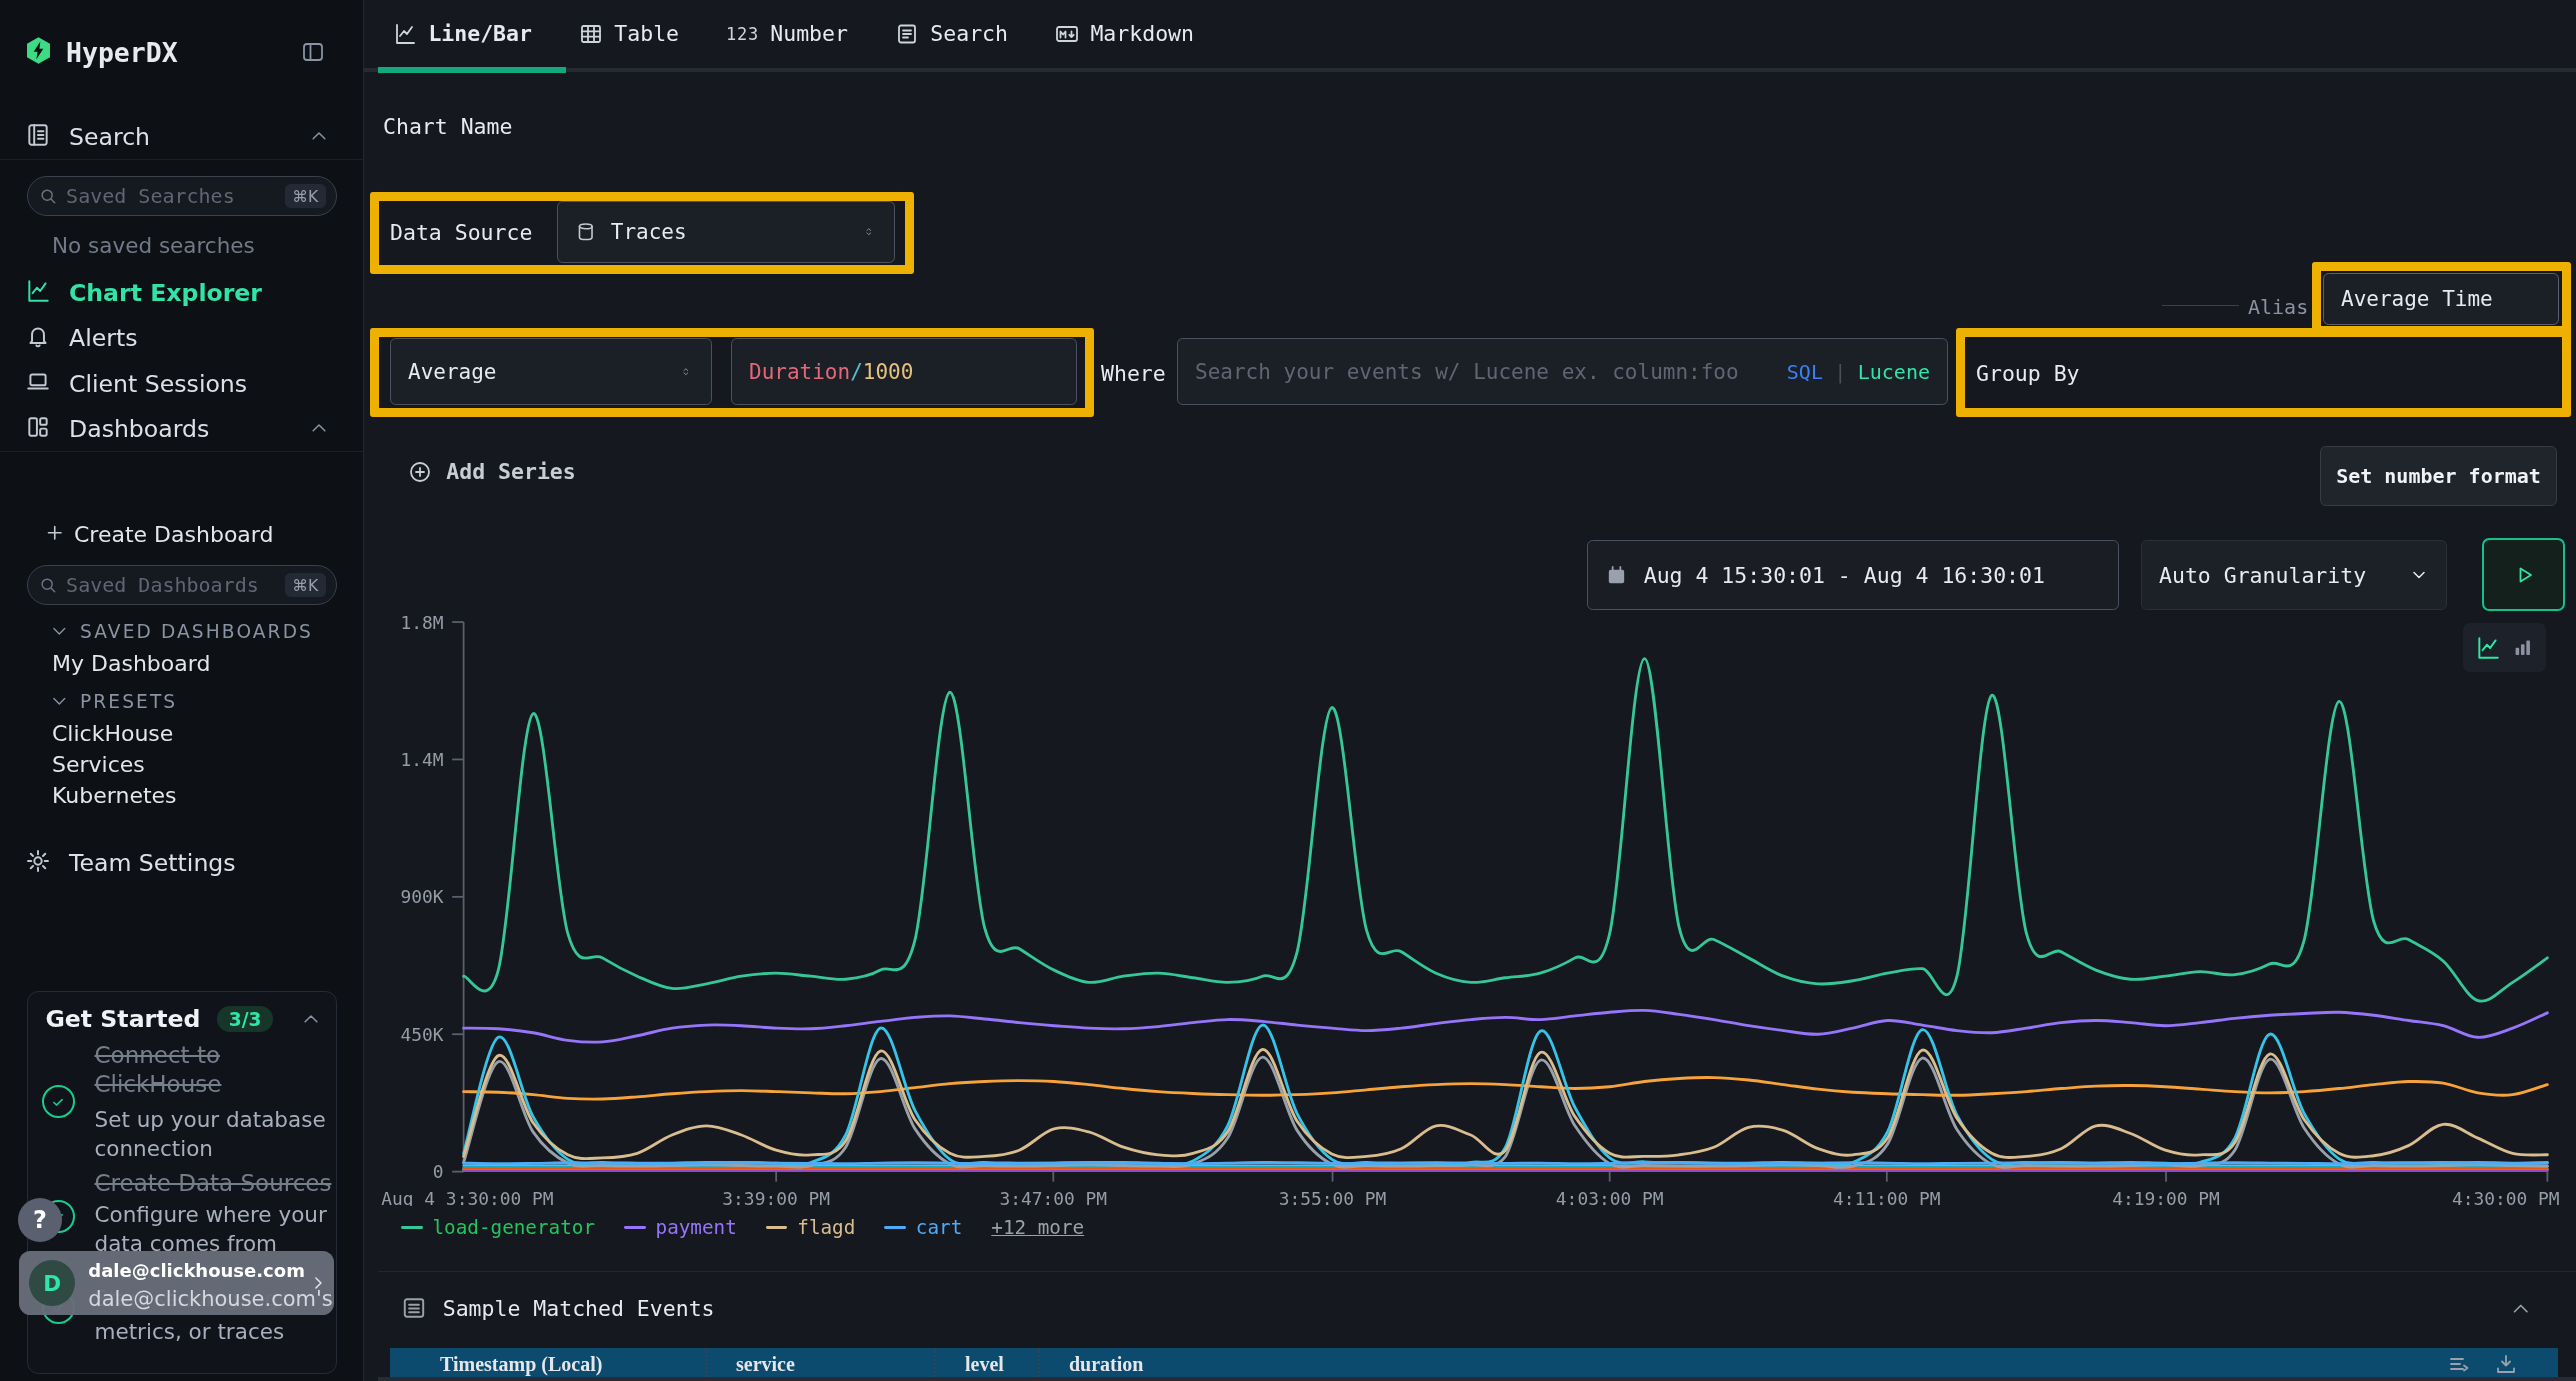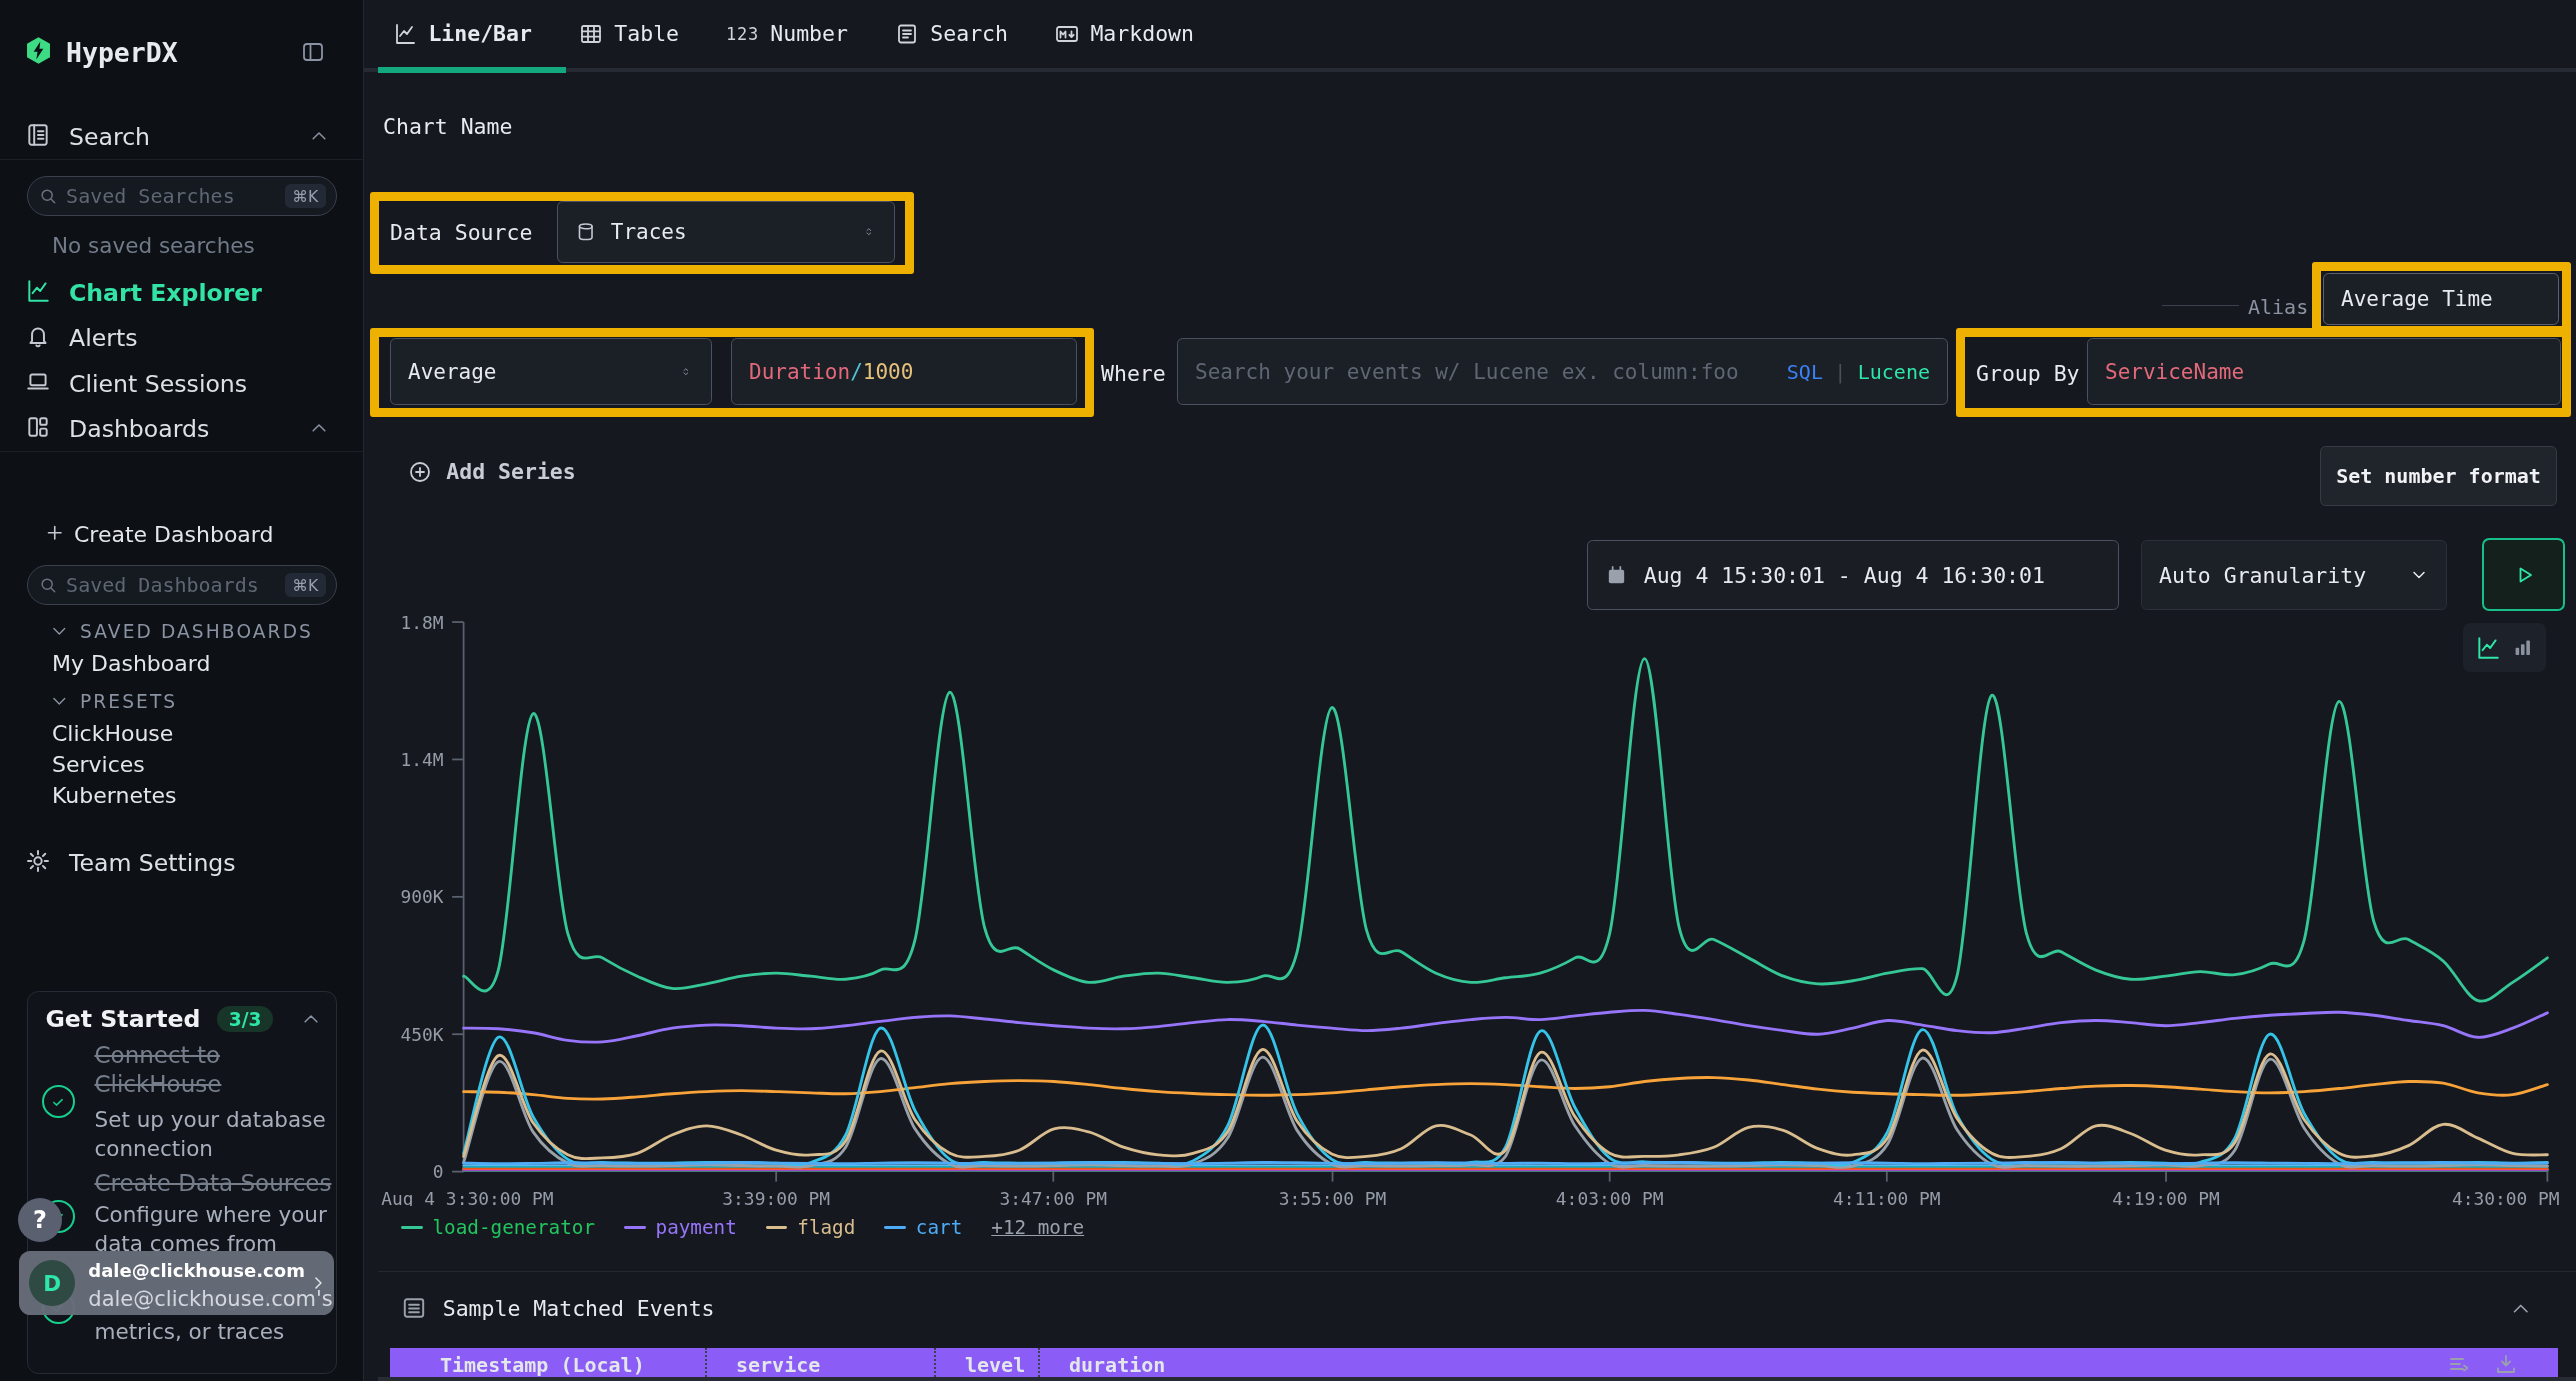--- a/index.html
+++ b/index.html
@@ -52,22 +52,22 @@
 
   
   .ylab,.xlab{font-family:"DejaVu Sans Mono",monospace;font-size:25px;fill:#959ca8;}
   #legend{position:absolute;left:401px;top:1216px;display:flex;gap:29px;align-items:center;
           font-size:19.3px;}
   .leg-item{display:flex;align-items:center;gap:10px;}
   .leg-dash{width:21.5px;height:2.9px;border-radius:1.4px;}
   #legend .more{color:#9aa1ad;text-decoration:underline;}
 
   
-  #cols{position:absolute;left:390px;top:1348px;width:2168px;height:33px;display:flex;background:#8b5cf6;
-        align-items:center;font-size:20px;font-weight:bold;color:#e3e6ea;}
+  #cols{position:absolute;left:390px;top:1348px;width:2168px;height:33px;display:flex;background:#0c4a6e;
+        align-items:center;font-size:20px;font-weight:bold;color:#e3e6ea;font-family:Liberation Serif, serif;}
   .col{box-sizing:border-box;height:100%;display:flex;align-items:center;}
   .col + .col{border-left:2.1px dotted #3a404c;}
 </style>
 </head>
 <body>
 
 <svg width="0" height="0" style="position:absolute">
   <defs>
     <symbol id="ic-linechart" viewBox="0 0 24 24">
         <path d="M4 3v18h17"></path>
@@ -388,23 +388,20 @@
   <div class="ibox" style="left:1177px;top:338px;width:771px;height:67px;">
     <span class="ph">Search your events w/ Lucene ex. column:foo</span>
     <span style="margin-left:auto;display:flex;gap:11.4px;font-size:20px;">
       <span style="color:#3b82f6;text-align:right;">SQL</span>
       <span style="color:#4a5058;">|</span>
       <span style="color:#2ee6a8;">Lucene</span>
     </span>
   </div>
 
   <div class="abs label" style="left:1976px;top:361px;">Group By</div>
-  <div class="ibox" style="left:2087px;top:338px;width:474px;height:67px;">
-    <span class="code-red">ServiceName</span>
-  </div>
   <div class="hl" style="left:1956px;top:328px;width:615px;height:89px;"></div>
 
   <div class="abs" style="left:408px;top:459px;display:flex;align-items:center;gap:14.3px;color:#c8cdd5;">
     <svg class="ico" width="24" height="24" viewBox="0 0 34 34">
         <use href="#ic-plus-circle"></use>
       </svg>
     <span style="font-size:21.5px;font-weight:bold;">Add Series</span>
   </div>
   <div class="btn" style="left:2320px;top:446px;width:237px;height:60px;font-weight:bold;">Set number format</div>
 

